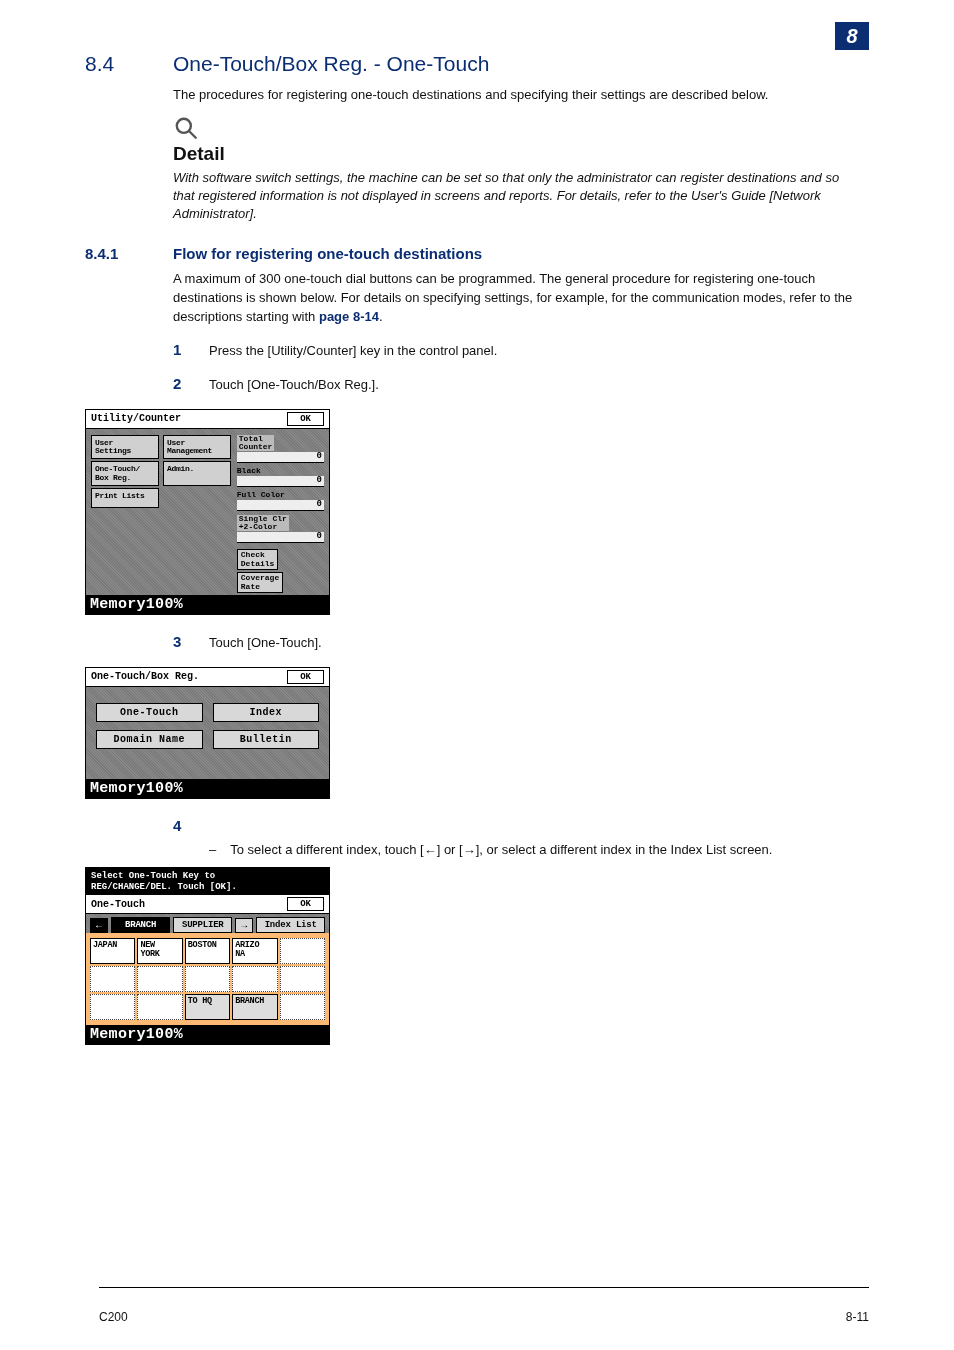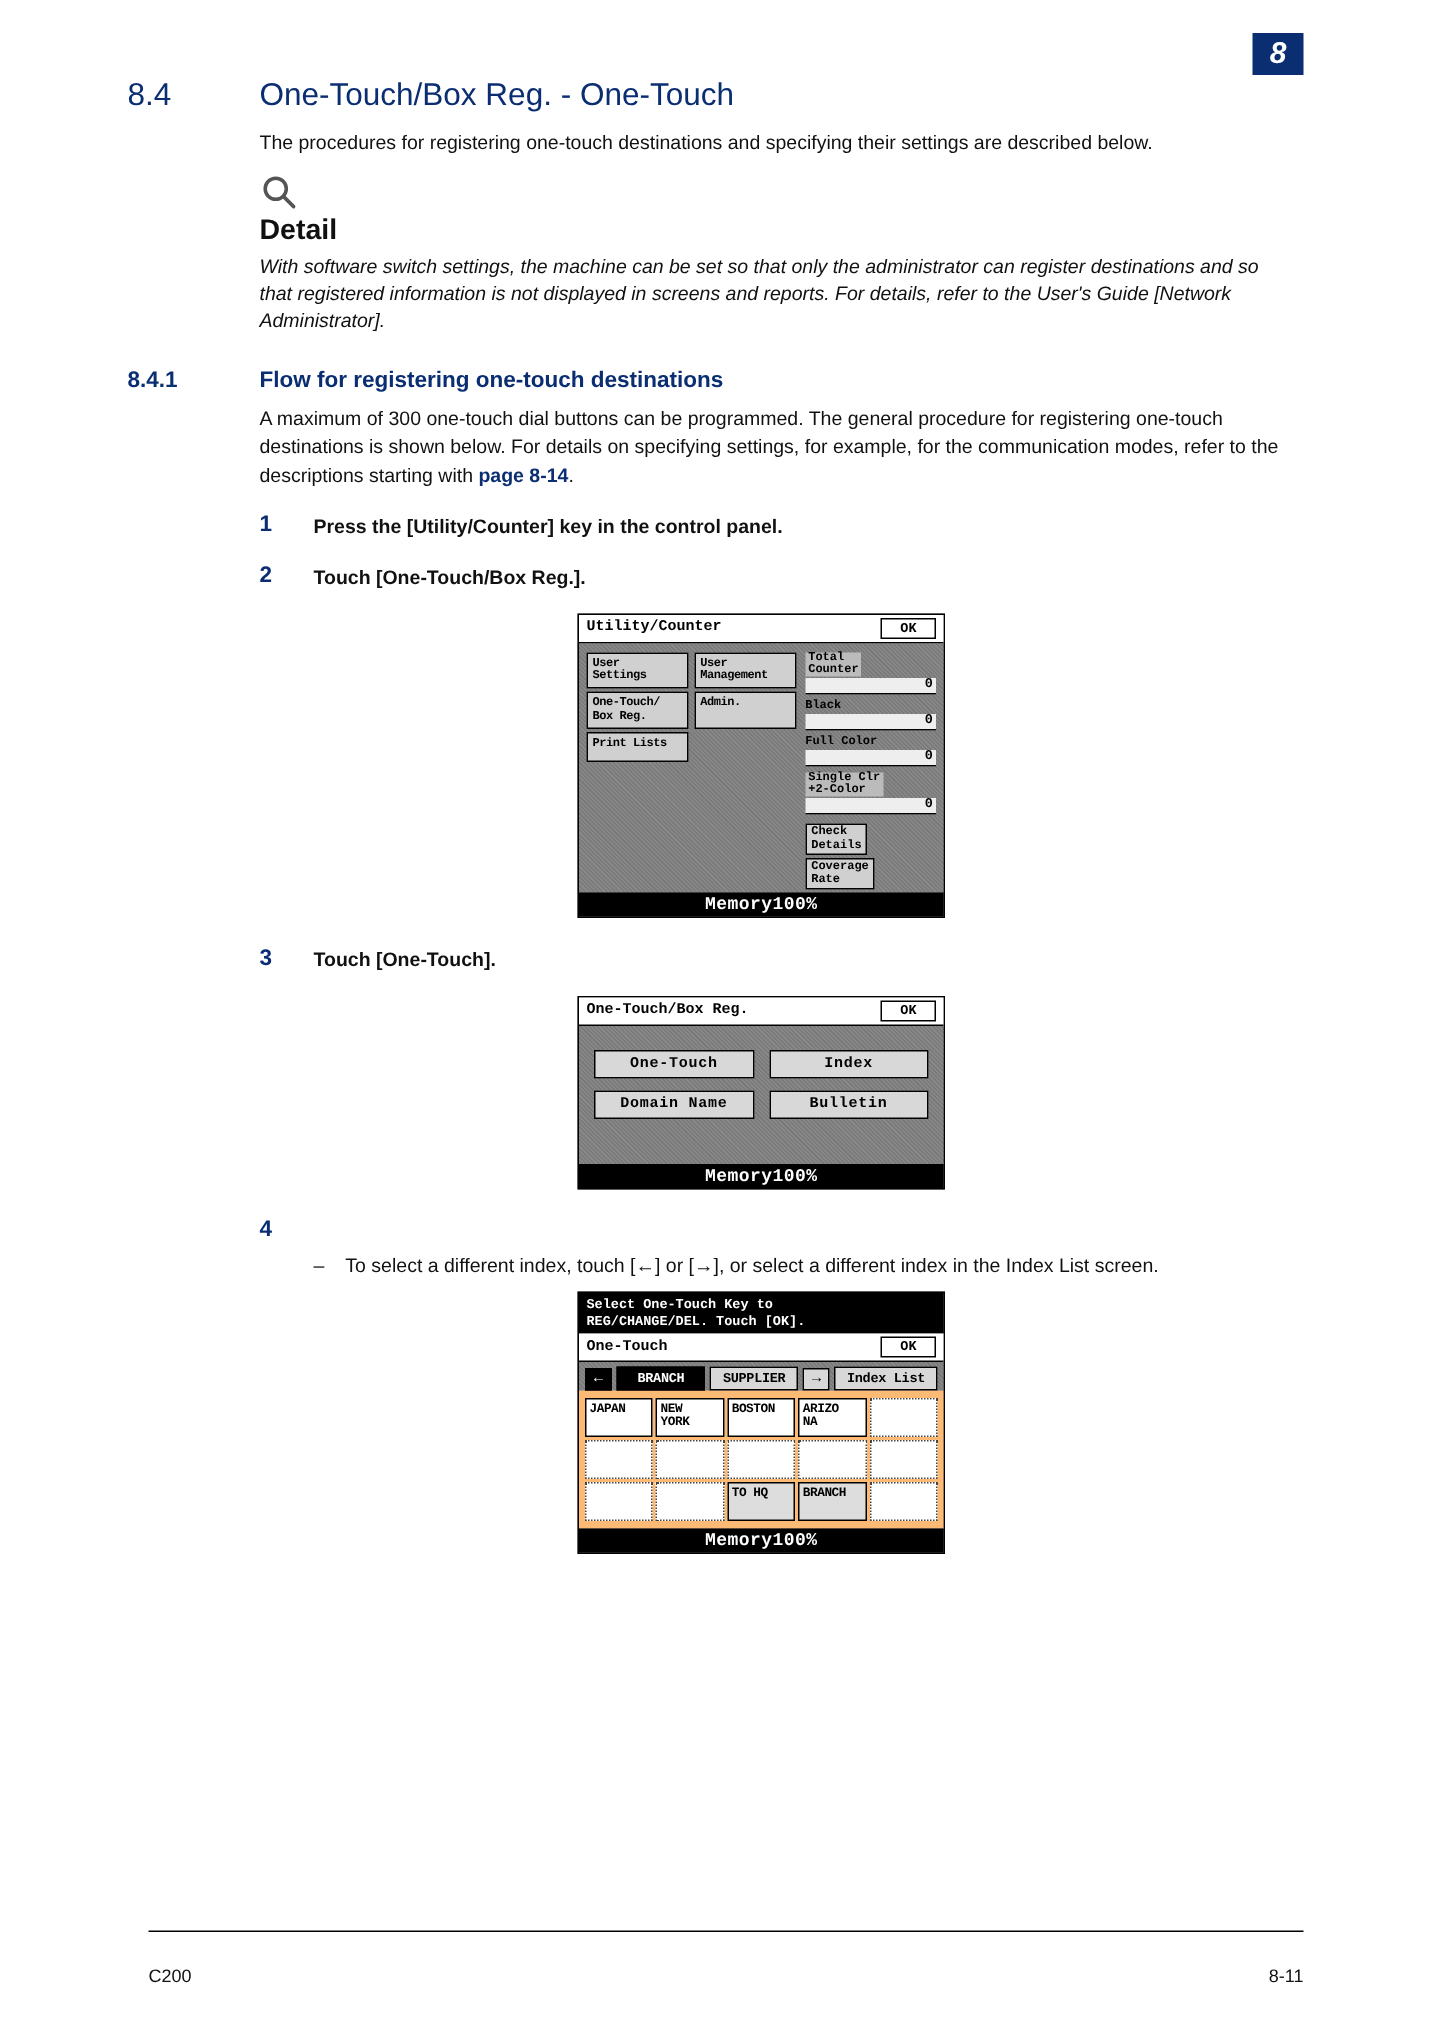--- a/index.html
+++ b/index.html
@@ -105,33 +105,31 @@
     color: #0b2e73;
     font-size: 15px;
     font-weight: bold;
     width: 14px;
     flex-shrink: 0;
   }
   .step-text {
     font-size: 13px;
     line-height: 1.45;
     padding-top: 1px;
-    font-weight: bold;
   }
   .sub-bullet {
     margin-left: 124px;
     display: flex;
     gap: 14px;
     font-size: 13px;
     margin-bottom: 10px;
     margin-top: -6px;
   }
   .sub-bullet .dash { flex-shrink: 0; }
   .screenshot-wrap {
-    margin-left: 300px;
     margin-bottom: 18px;
   }
 
   
   .sc {
     width: 245px;
     border: 1.5px solid #000;
     background: #7a7a7a;
     font-family: "Courier New", monospace;
     font-size: 10px;
@@ -183,22 +181,22 @@
     letter-spacing: -0.3px;
   }
   .sc1-counter-label { color:#000; background:#bbb; display:inline-block; padding:0 2px; font-size:8px; line-height:1.05; margin-top:0; margin-bottom:1px;}
   .sc1-line { border-bottom: 1px solid #000; text-align:right; padding:0 2px; font-size:9px; background:#eee; margin-bottom:4px;}
   .sc1-smallbtn {
     border:1px solid #000; background:#d0d0d0; font-size:8px; padding:1px 3px; display:inline-block; margin-top:2px; line-height:1.05;
   }
   .sc-mem {
     color: #fff;
     background: #000;
-    text-align: center;
-    font-size: 12px;
+    text-align: left;
+    font-size: 15px;
     padding: 1px 4px;
     letter-spacing: 0.3px;
   }
 
   
   .sc2-body {
     padding: 16px 10px 30px 10px;
     background: repeating-linear-gradient(45deg,#888,#888 1px,#7a7a7a 1px,#7a7a7a 2px);
     display: grid;
     grid-template-columns: 1fr 1fr;

